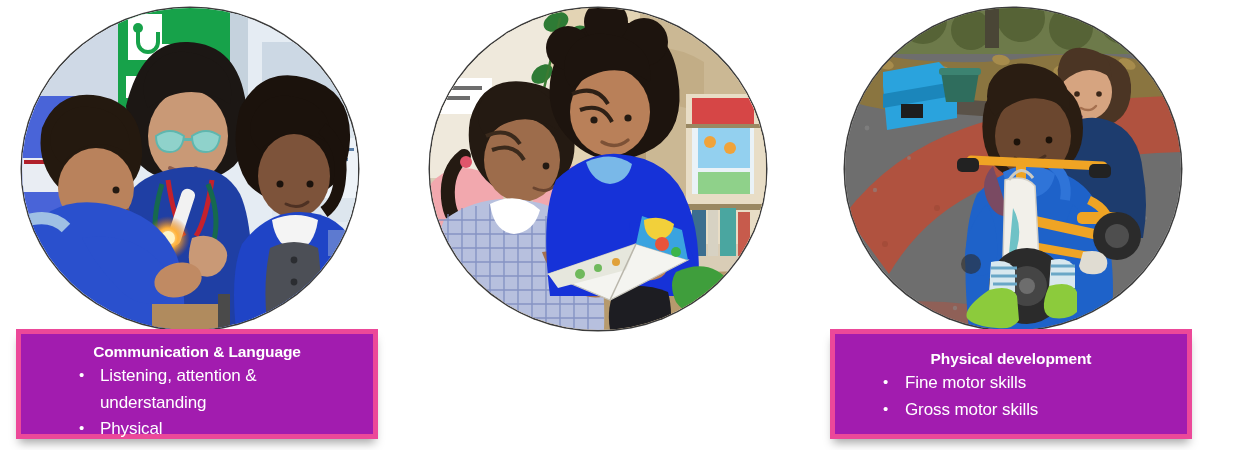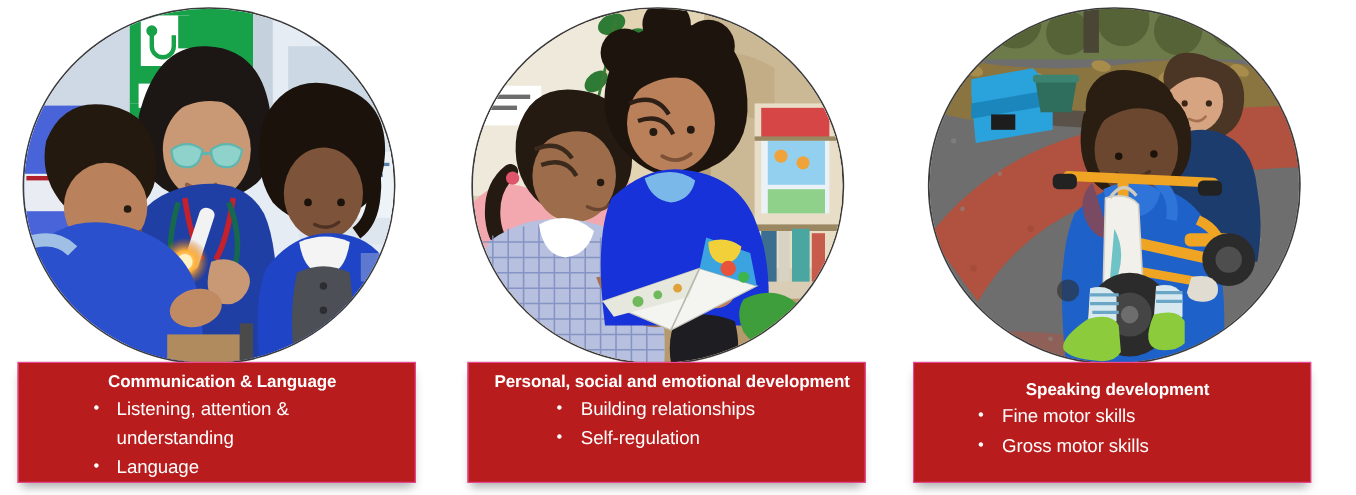--- a/index.html
+++ b/index.html
@@ -32,26 +32,26 @@
     border-radius: 50%;
     overflow: hidden;
     box-shadow: 0 0 0 1.5px #3b3b3b;
     background: #d8d8d8;
   }
   .oval svg { display: block; width: 100%; height: 100%; }
 
   
   .panel {
     position: absolute;
-    background: #b91c1c;
-    border: 1px solid #ec4899;
+    background: #a21caf;
+    border: 5px solid #ec4899;
     box-sizing: border-box;
     box-shadow: 0 7px 9px -3px rgba(0,0,0,0.34);
     color: #ffffff;
-    padding: 8px 6px 8px 16px;
+    padding: 8px 6px 8px 6px;
   }
   .panel-title {
     text-align: center;
     font-weight: bold;
     font-size: 15.5px;
     line-height: 1.27;
     letter-spacing: -0.1px;
     margin: 0 6px 1px 6px;
   }
   .bullets {
@@ -172,21 +172,21 @@
           <rect x="130" y="296" width="66" height="26" fill="#b08b5e"></rect>
           <rect x="196" y="286" width="12" height="36" fill="#4a4a4a"></rect>
         </g>
       </svg>
     </div>
 
     <div class="panel" style="left:16px; top:329px; width:362px; height:110px;">
       <div class="panel-title">Communication &amp; Language</div>
       <ul class="bullets">
         <li class="bullet">Listening, attention &amp; understanding</li>
-        <li class="bullet">Language</li>
+        <li class="bullet">Physical</li>
       </ul>
     </div>
   </div>
 
   <div class="card" style="left:410px; width:400px; height:450px;">
 
     <div class="oval" style="left:20px; top:8px; width:336px; height:322px;">
       <svg viewBox="0 0 336 322" preserveAspectRatio="xMidYMid slice">
         <defs>
             <clipPath id="c2">
@@ -289,27 +289,20 @@
               <circle cx="168" cy="260" r="4"></circle>
           </g>
           <circle cx="186" cy="254" r="4" fill="#e0a13a"></circle>
           <path d="M206 236 L180 292" stroke="#b9b6ab" stroke-width="1.5"></path>
 
           <path d="M246 264 q34 -16 56 12 q12 20 -8 30 q-30 12 -48 -12 q-8 -18 0 -30z" fill="#3f9e3c"></path>
         </g>
       </svg>
     </div>
 
-    <div class="panel" style="left:15px; top:329px; width:362px; height:110px;">
-      <div class="panel-title">Personal, social and emotional development</div>
-      <ul class="bullets">
-        <li class="bullet ind-wide">Building relationships</li>
-        <li class="bullet ind-wide">Self-regulation</li>
-      </ul>
-    </div>
   </div>
 
   <div class="card" style="left:823px; width:410px; height:450px;">
 
     <div class="oval" style="left:22px; top:8px; width:336px; height:322px;">
       <svg viewBox="0 0 336 322" preserveAspectRatio="xMidYMid slice">
         <defs>
             <clipPath id="c3">
               <rect x="0" y="0" width="336" height="322"></rect>
             </clipPath>
@@ -427,21 +420,21 @@
           <g stroke="#6aa7c7" stroke-width="3">
             <path d="M206 258 h24 M206 266 h24"></path>
           </g>
           <path d="M204 278 q22 -6 28 6 l0 20 q-8 8 -24 6 q-16 -4 -4 -32z" fill="#8ccb3c"></path>
           <path d="M238 244 q20 -4 24 8 q2 12 -10 14 q-16 2 -18 -8z" fill="#e0dcd2"></path>
         </g>
       </svg>
     </div>
 
     <div class="panel" style="left:7px; top:329px; width:362px; height:110px;">
-      <div class="panel-title" style="margin-top:7px;">Speaking development</div>
+      <div class="panel-title" style="margin-top:7px;">Physical development</div>
       <ul class="bullets">
         <li class="bullet ind-narrow">Fine motor skills</li>
         <li class="bullet ind-narrow">Gross motor skills</li>
       </ul>
     </div>
   </div>
 
 </div>
 
 </body></html>

